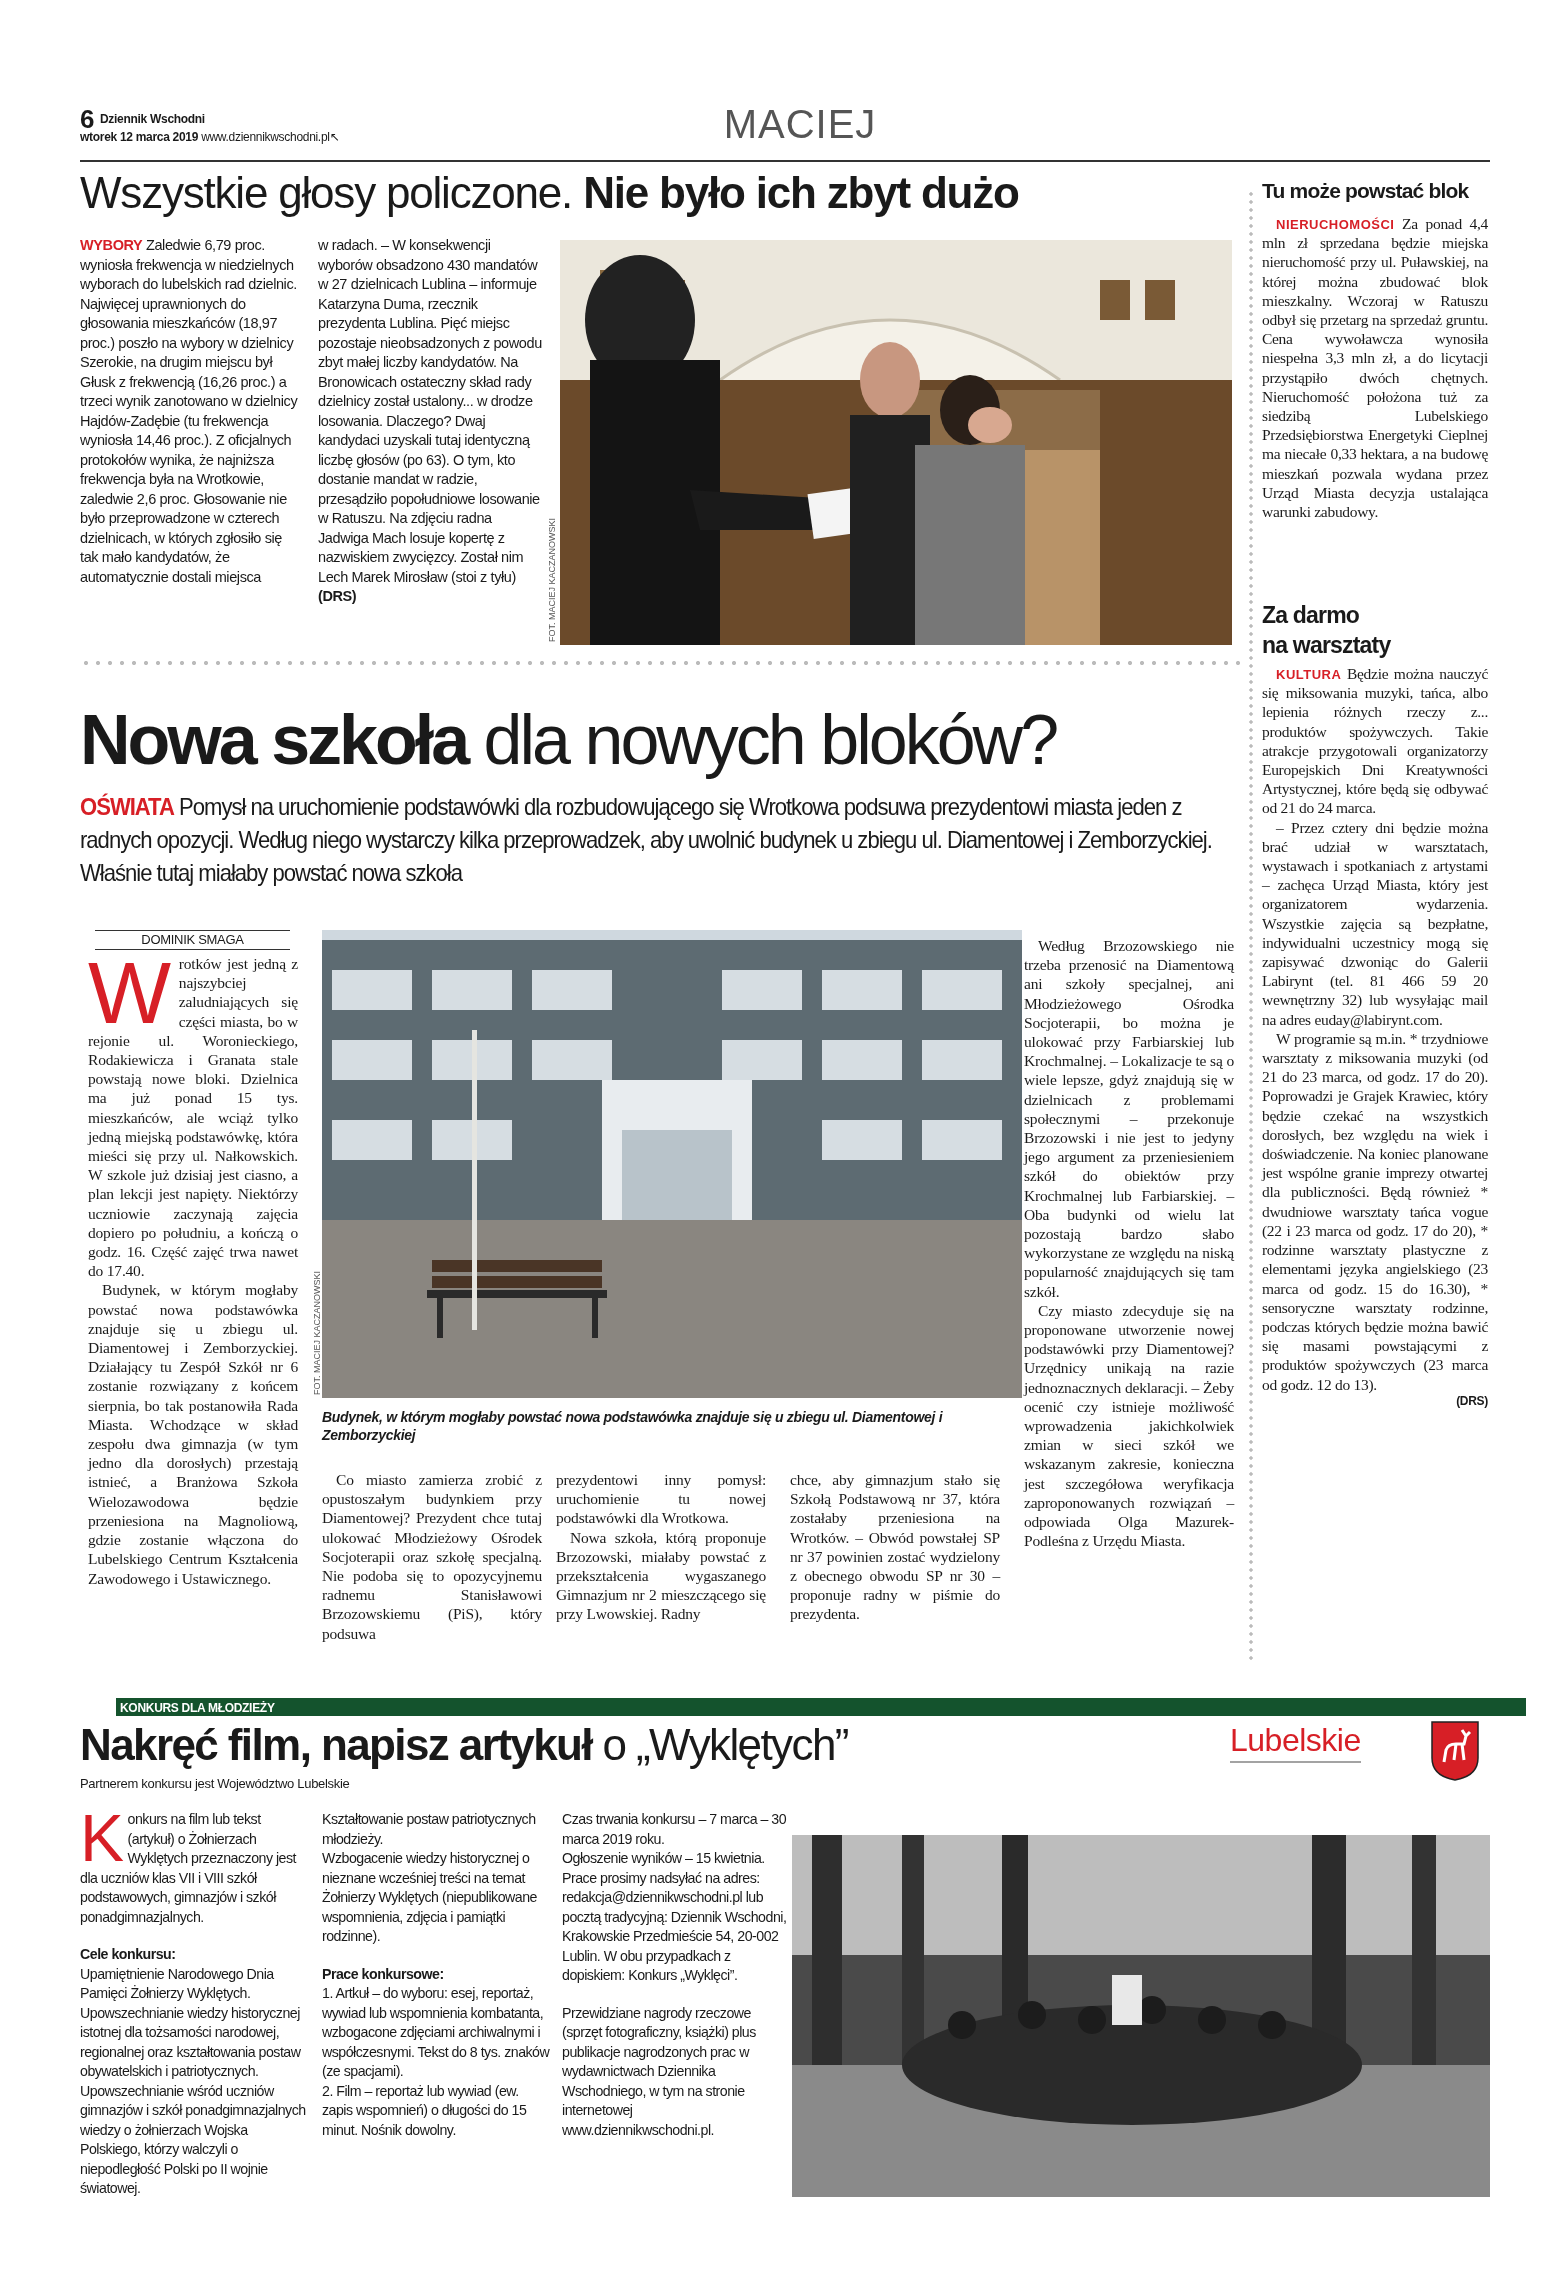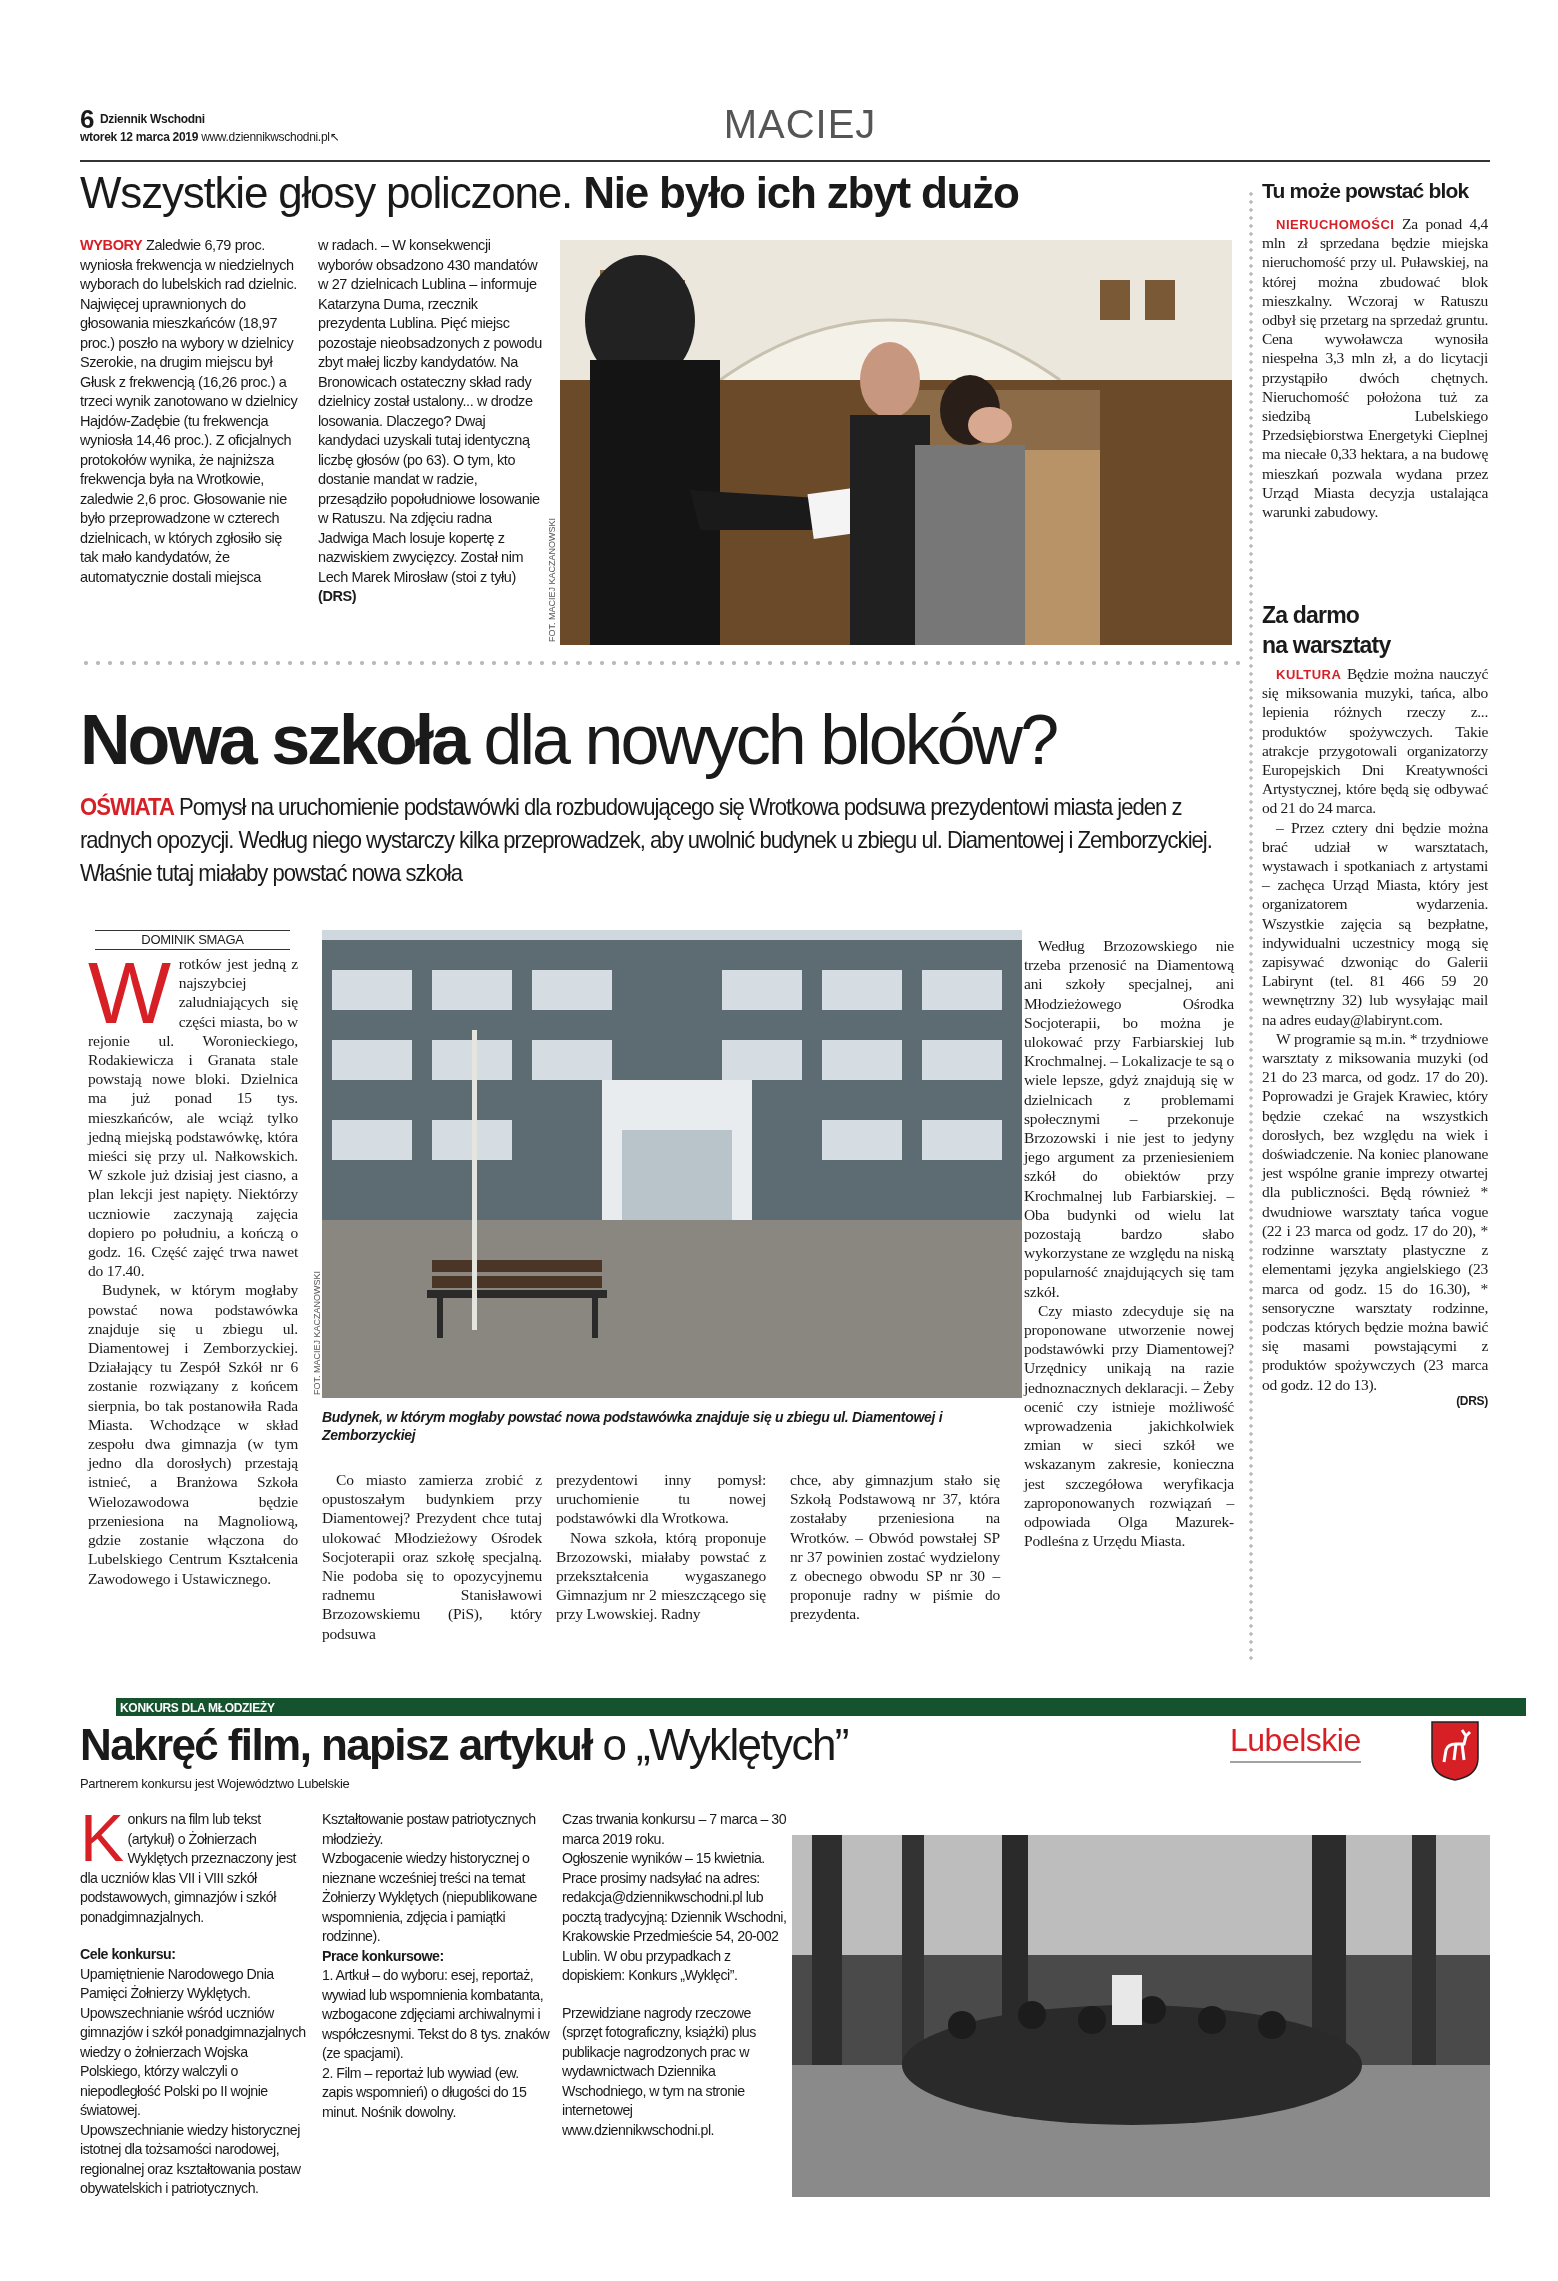--- a/index.html
+++ b/index.html
@@ -197,27 +197,27 @@
 <div class="abs lubelskie">Lubelskie</div>
 <svg class="abs shield" viewBox="0 0 50 62">
   <path d="M2 2 H48 V38 Q48 56 25 60 Q2 56 2 38 Z" fill="#d71f26" stroke="#222" stroke-width="1.5"></path>
   <path d="M14 42 L16 30 Q18 24 26 24 L34 24 L36 16 L40 12 M36 16 L32 10 M26 24 L24 40 M32 24 L34 40" stroke="#fff" stroke-width="3" fill="none"></path>
 </svg>
 
 <div class="abs ktext" style="left:80px;top:1810px;width:230px;">
   <p><span style="float:left;font:66px/52px 'Liberation Sans',sans-serif;color:#d71f26;margin:2px 4px 0 0;">K</span><span>onkurs na film lub tekst (artykuł) o Żołnierzach Wyklętych przeznaczony jest dla uczniów klas VII i VIII szkół podstawowych, gimnazjów i szkół ponadgimnazjalnych.</span></p>
   <p style="margin-top:18px;"><b>Cele konkursu:</b></p>
   <p>Upamiętnienie Narodowego Dnia Pamięci Żołnierzy Wyklętych.</p>
+  <p>Upowszechnianie wiedzy historycznej istotnej dla tożsamości narodowej, regionalnej oraz kształtowania postaw obywatelskich i patriotycznych.</p>
   <p>Upowszechnianie wśród uczniów gimnazjów i szkół ponadgimnazjalnych wiedzy o żołnierzach Wojska Polskiego, którzy walczyli o niepodległość Polski po II wojnie światowej.</p>
-  <p>Upowszechnianie wiedzy historycznej istotnej dla tożsamości narodowej, regionalnej oraz kształtowania postaw obywatelskich i patriotycznych.</p>
 </div>
 <div class="abs ktext" style="left:322px;top:1810px;width:228px;">
   <p>Kształtowanie postaw patriotycznych młodzieży.</p>
   <p>Wzbogacenie wiedzy historycznej o nieznane wcześniej treści na temat Żołnierzy Wyklętych (niepublikowane wspomnienia, zdjęcia i pamiątki rodzinne).</p>
-  <p style=""><b>Prace konkursowe:</b></p>
+  <p style="margin-top:18px;"><b>Prace konkursowe:</b></p>
   <p>1. Artkuł – do wyboru: esej, reportaż, wywiad lub wspomnienia kombatanta, wzbogacone zdjęciami archiwalnymi i współczesnymi. Tekst do 8 tys. znaków (ze spacjami).</p>
   <p>2. Film – reportaż lub wywiad (ew. zapis wspomnień) o długości do 15 minut. Nośnik dowolny.</p>
 </div>
 <div class="abs ktext" style="left:562px;top:1810px;width:225px;">
   <p>Czas trwania konkursu – 7 marca – 30 marca 2019 roku.</p>
   <p>Ogłoszenie wyników – 15 kwietnia.</p>
   <p>Prace prosimy nadsyłać na adres: redakcja@dziennikwschodni.pl lub pocztą tradycyjną: Dziennik Wschodni, Krakowskie Przedmieście 54, 20-002 Lublin. W obu przypadkach z dopiskiem: Konkurs „Wyklęci”.</p>
   <p style="margin-top:18px;">Przewidziane nagrody rzeczowe (sprzęt fotograficzny, książki) plus publikacje nagrodzonych prac w wydawnictwach Dziennika Wschodniego, w tym na stronie internetowej www.dziennikwschodni.pl.</p>
 </div>
 <div class="abs photo3">

